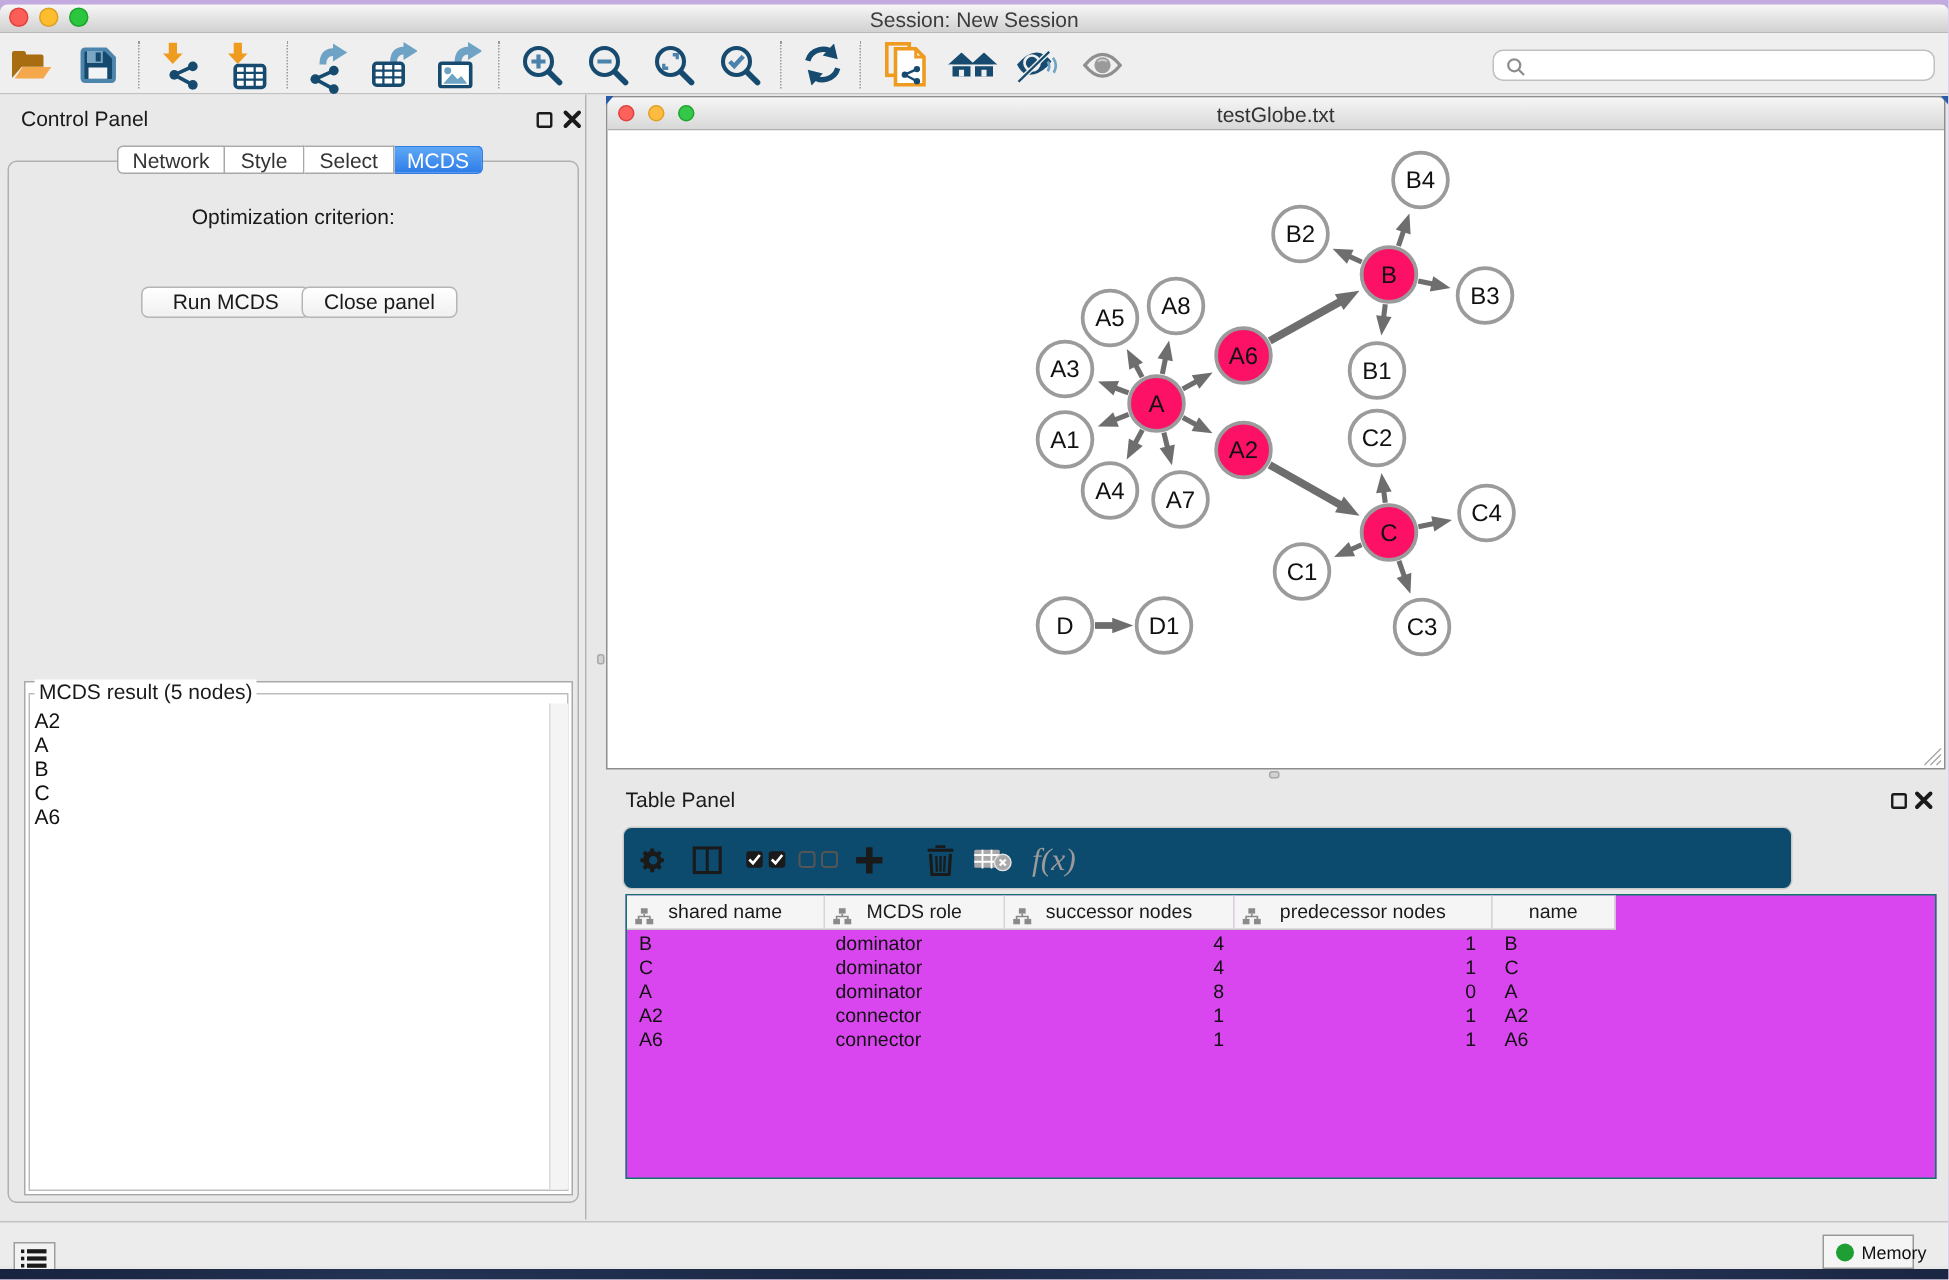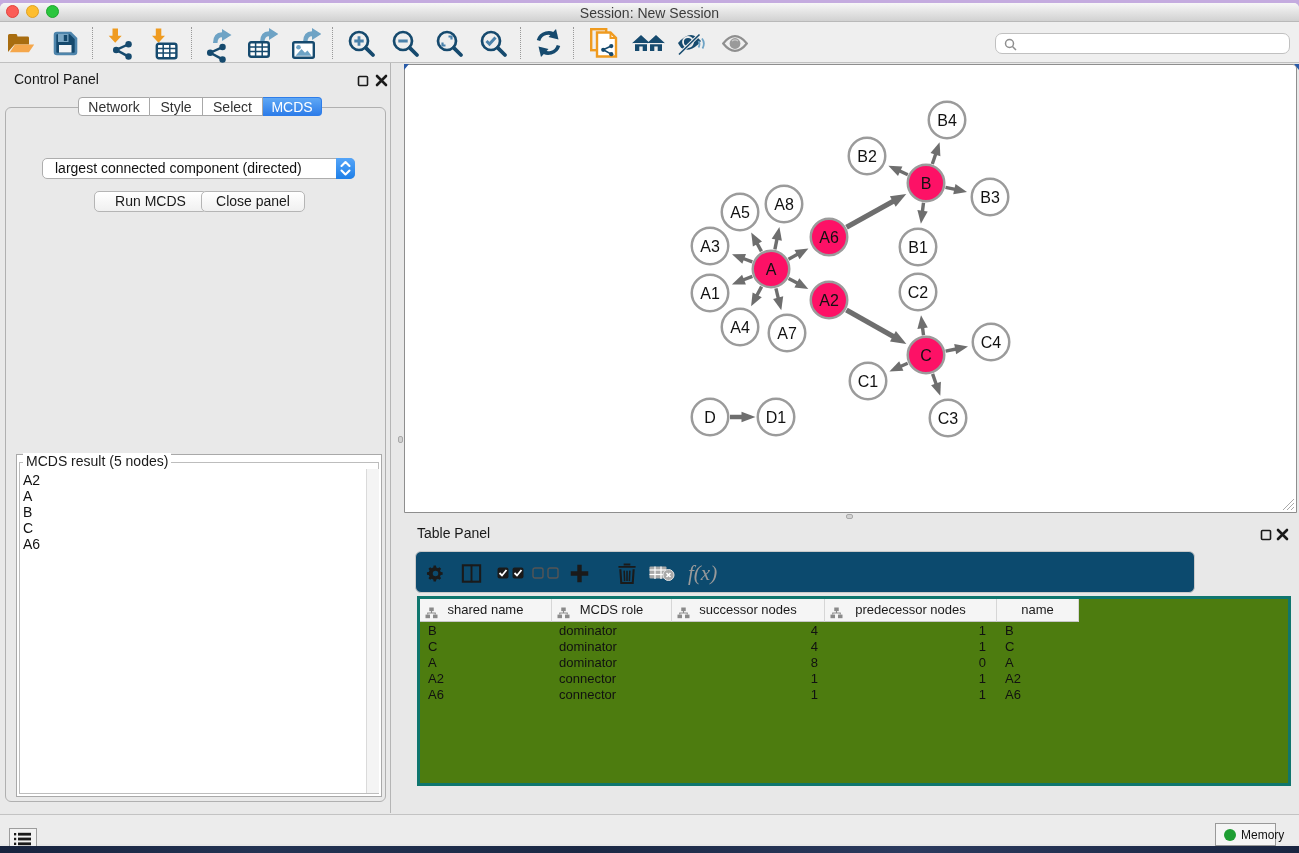--- a/index.html
+++ b/index.html
@@ -36,21 +36,21 @@
 #resscroll{position:absolute;right:2px;top:14px;width:13px;bottom:3px;background:#f4f4f4;border-left:1px solid #dadada;}
 
 #netwin{position:absolute;left:404px;top:1px;width:893px;height:449px;background:#fff;border:1px solid #8e8e8e;border-radius:4px 4px 0 0;}
 #nettitle{position:absolute;left:0;top:0;width:100%;height:22px;background:linear-gradient(#f6f6f6,#d8d8d8);border-bottom:1px solid #b0b0b0;border-radius:4px 4px 0 0;}
 .ntl{position:absolute;top:5px;width:11px;height:11px;border-radius:50%;}
 #nettext{position:absolute;top:3px;width:100%;text-align:center;font-size:14px;color:#333;}
 
 #tpanel{position:absolute;left:391px;top:457px;width:908px;height:293px;}
 #tphead{position:absolute;left:26px;top:5px;font-size:14px;color:#1a1a1a;}
 #tptools{position:absolute;left:24px;top:31px;width:780px;height:42px;background:#0c4a6e;border:1px solid #c9c9c9;border-radius:6px;}
-#ttable{position:absolute;left:26px;top:76px;width:874px;height:190px;background:#4d7c0f;border:3px solid #0f766e;}
+#ttable{position:absolute;left:26px;top:76px;width:874px;height:190px;background:#d946ef;border:1px solid #0f766e;}
 .th{position:absolute;top:0;height:23px;background:#f5f5f5;border-right:1px solid #d6d6d6;border-bottom:1px solid #c6c6c6;font-size:13px;color:#1a1a1a;text-align:center;line-height:22px;}
 .td{position:absolute;font-size:13px;color:#111;height:16px;line-height:16px;}
 #btabs{position:absolute;left:281px;top:270px;height:21px;display:flex;font-size:14px;}
 
 #listbtn{position:absolute;left:9px;top:13px;width:28px;height:22px;background:#f2f2f2;border:1px solid #9d9d9d;}
 #membtn{position:absolute;left:1215px;top:8px;width:61px;height:23px;background:#f5f5f5;border:1px solid #999;font-size:12px;color:#111;}
 </style></head><body>
 <div id="app">
 <div id="titlebar">
       <div class="tl" style="left:6px;background:#fb5d57;border:1px solid #e1433c;"></div>
@@ -215,36 +215,39 @@
 <div class="wicon" style="left:375px;top:10px;"><svg width="13" height="13" viewBox="0 0 13 13">
             <path d="M2 2 L11 11 M11 2 L2 11" stroke="#1a1a1a" stroke-width="2.6" stroke-linecap="round"></path>
           </svg></div>
 <div id="cpcontent"></div>
 <div id="cptabs">
           <div class="tab first" style="width:72px">Network</div>
           <div class="tab" style="width:53px">Style</div>
           <div class="tab" style="width:60px">Select</div>
           <div class="tab sel last" style="width:59px">MCDS</div>
         </div>
-<div id="dropdown">largest connected component (directed)<div id="ddbtn"><svg width="19" height="21" viewBox="0 0 19 21">
-              <path d="M5.5 8 L9.5 4 L13.5 8" fill="none" stroke="#fff" stroke-width="2.1" stroke-linejoin="round" stroke-linecap="round"></path>
-              <path d="M5.5 12.5 L9.5 16.5 L13.5 12.5" fill="none" stroke="#fff" stroke-width="2.1" stroke-linejoin="round" stroke-linecap="round"></path>
-            </svg></div></div>
+<div id="optlabel">Optimization criterion:</div>
 <div class="btn" style="left:94px;top:128px;width:113px;">Run MCDS</div>
 <div class="btn" style="left:201px;top:128px;width:104px;">Close panel</div>
 <div id="resbox">
           <div id="resborder"></div>
           <div id="reslegend">MCDS result (5 nodes)</div>
           <div id="reslist">A2<br>A<br>B<br>C<br>A6</div>
           <div id="resscroll"></div>
         </div>
 </div>
 <div class="abs" style="left:398px;top:373px;width:5px;height:7px;background:#d2d2d2;border:1px solid #a8a8a8;border-radius:2px;"></div>
 <div class="abs" style="left:846px;top:451px;width:7px;height:5px;background:#d2d2d2;border:1px solid #a8a8a8;border-radius:2px;"></div>
 <div id="netwin">
+<div id="nettitle">
+          <div class="ntl" style="left:7px;background:#fc615c;border:1px solid #e1433c;"></div>
+          <div class="ntl" style="left:26.5px;background:#fdbc40;border:1px solid #dfa023;"></div>
+          <div class="ntl" style="left:47px;background:#34c749;border:1px solid #1fa52e;"></div>
+          <div id="nettext">testGlobe.txt</div>
+        </div>
 <svg width="891" height="425" style="position:absolute;left:0;top:22px;" font-family="Liberation Sans, sans-serif">
 <line x1="347.4" y1="189.3" x2="338.0" y2="193.0" stroke="#6e6e6e" stroke-width="3.4"></line>
 <polygon points="326.9,197.4 337.1,187.8 340.9,197.5" fill="#6e6e6e"></polygon>
 <line x1="347.3" y1="174.9" x2="338.2" y2="171.5" stroke="#6e6e6e" stroke-width="3.4"></line>
 <polygon points="327.0,167.3 341.0,167.0 337.3,176.7" fill="#6e6e6e"></polygon>
 <line x1="356.4" y1="164.4" x2="352.0" y2="156.2" stroke="#6e6e6e" stroke-width="3.4"></line>
 <polygon points="346.2,145.6 357.0,154.6 347.9,159.5" fill="#6e6e6e"></polygon>
 <line x1="369.9" y1="162.4" x2="372.0" y2="151.8" stroke="#6e6e6e" stroke-width="3.4"></line>
 <polygon points="374.4,140.0 376.9,153.8 366.7,151.8" fill="#6e6e6e"></polygon>
 <line x1="356.6" y1="199.6" x2="351.7" y2="208.7" stroke="#6e6e6e" stroke-width="3.4"></line>

